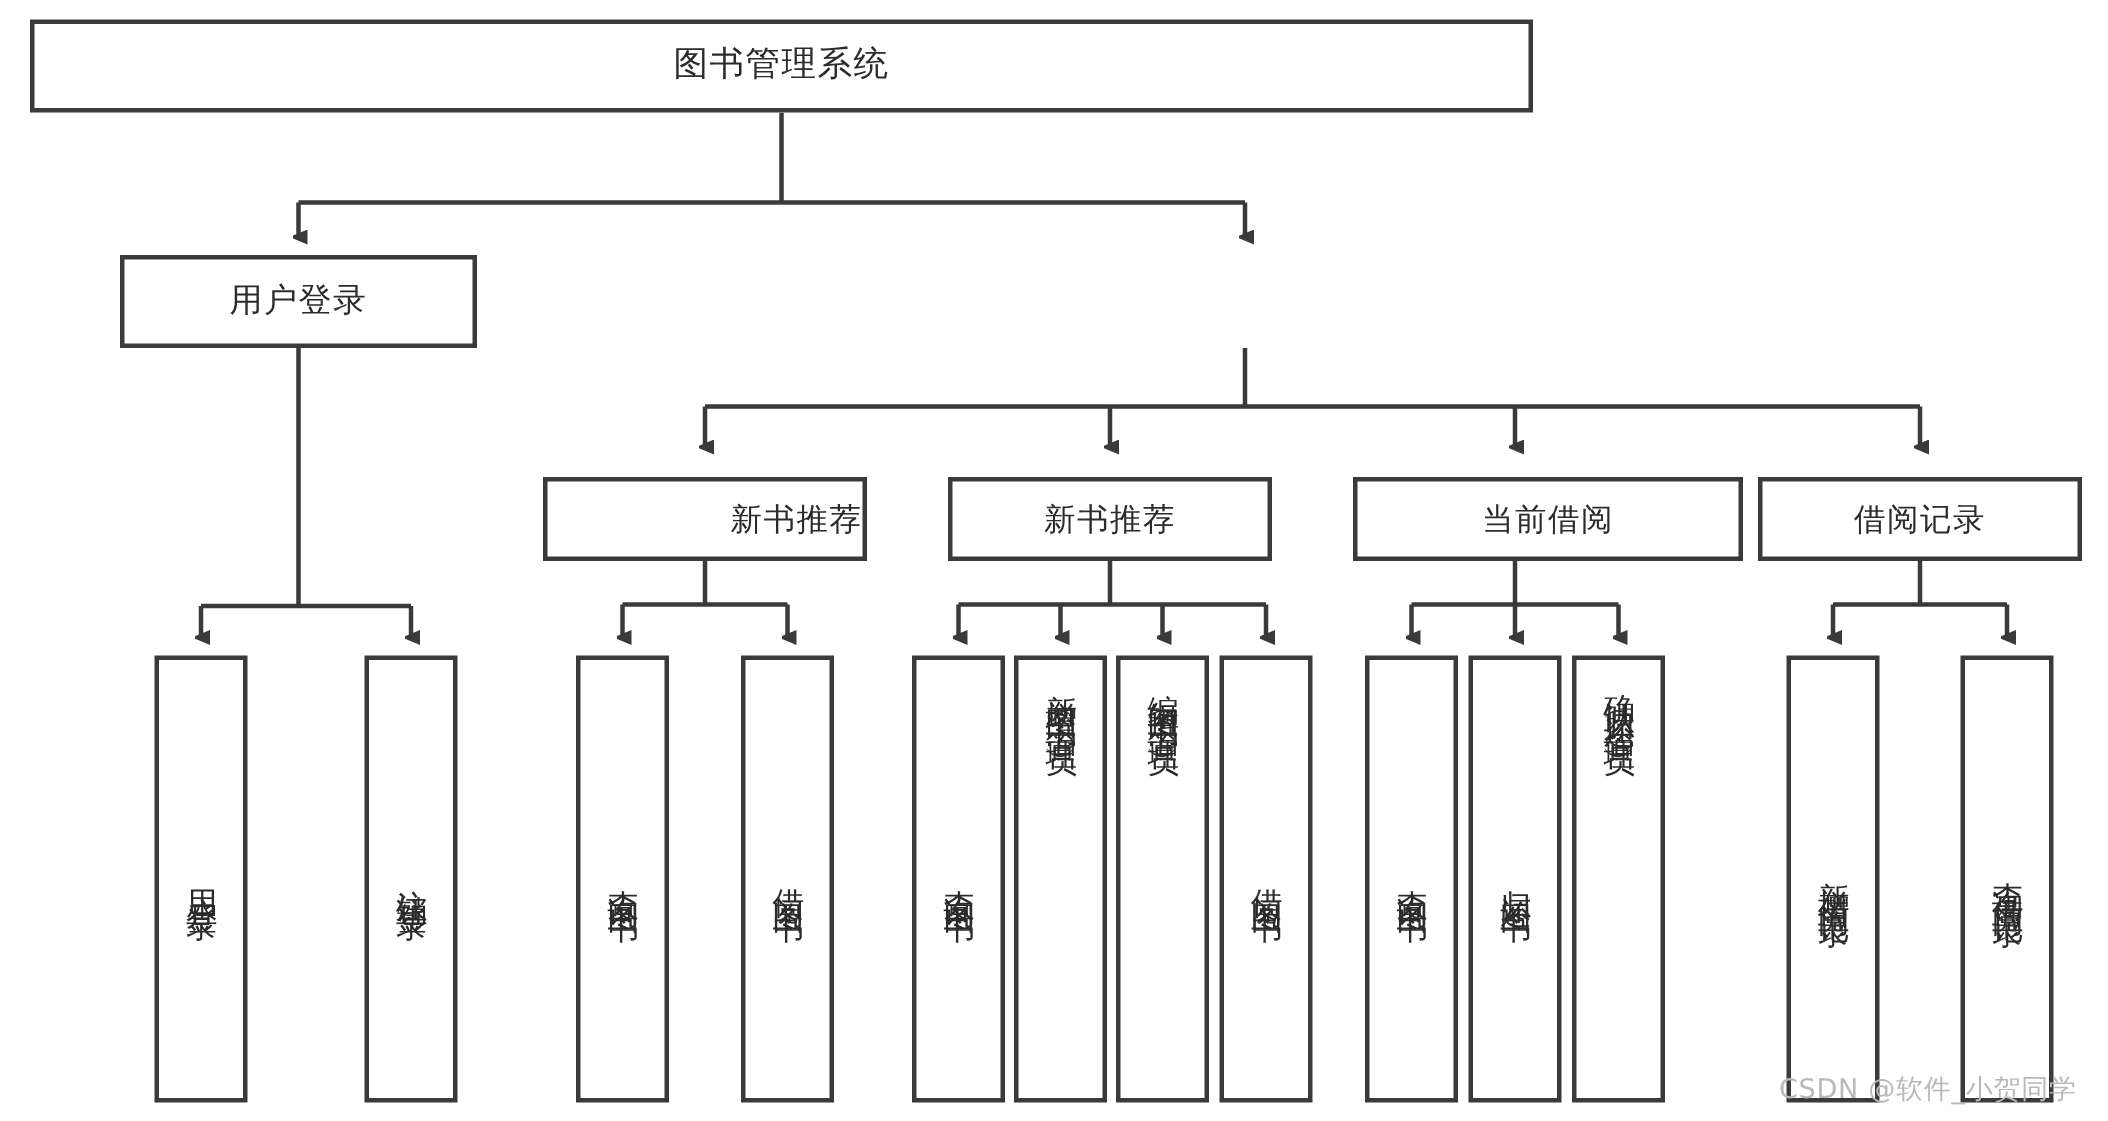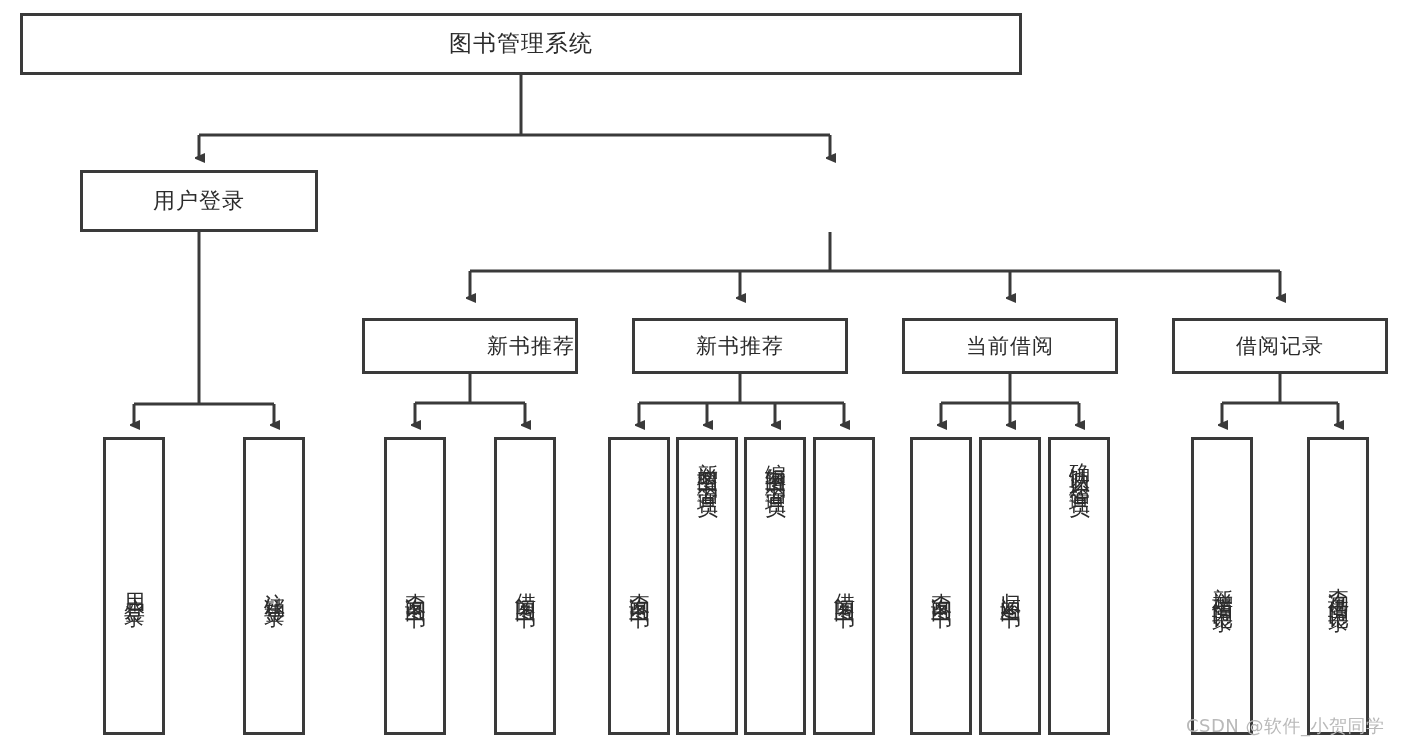--- a/index.html
+++ b/index.html
@@ -136,21 +136,21 @@
   <div class="node lvl2" style="left:80px; top:170px; width:238px; height:62px;">
     <span class="label">用户登录</span>
   </div>
 
   <div class="node lvl3" style="left:362px; top:318px; width:216px; height:56px;justify-content:flex-end;">
     <span class="label">新书推荐</span>
   </div>
   <div class="node lvl3" style="left:632px; top:318px; width:216px; height:56px;">
     <span class="label">新书推荐</span>
   </div>
-  <div class="node lvl3" style="left:902px; top:318px; width:216px; height:56px;">
+  <div class="node lvl3" style="left:902px; top:318px; width:260px; height:56px;">
     <span class="label">当前借阅</span>
   </div>
   <div class="node lvl3" style="left:1172px; top:318px; width:216px; height:56px;text-align:right;">
     <span class="label">借阅记录</span>
   </div>
 
   <div class="node leaf centered" style="left:103px; top:437px; width:62px; height:298px;">
     <span class="label">用户登录</span>
   </div>
   <div class="node leaf centered" style="left:243px; top:437px; width:62px; height:298px;">

